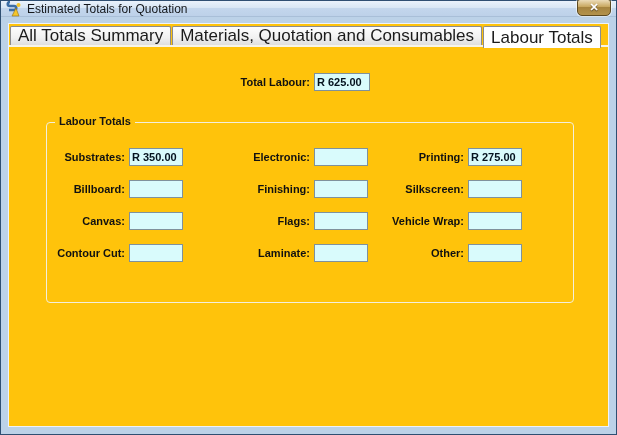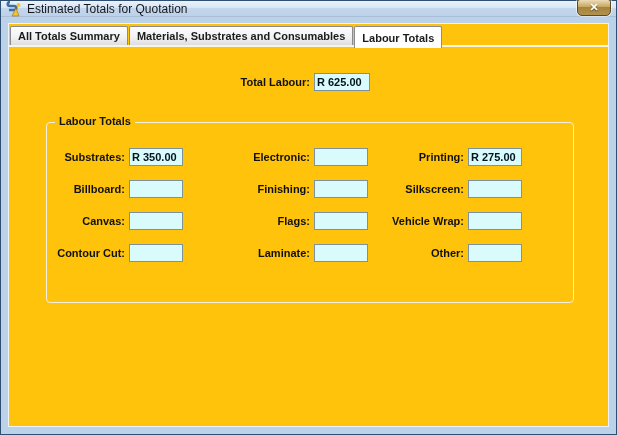--- a/index.html
+++ b/index.html
@@ -29,21 +29,21 @@
     background:var(--bg-orange,#ffc30b);
     display:flex;flex-direction:column;overflow:hidden;
   }
   .tabstrip{
     height:19px;margin-top:2px;padding-left:1px;
     display:flex;align-items:flex-end;position:relative;z-index:2;
   }
   .tab{
     height:19px;padding:0 7px;margin-right:1px;
     display:flex;align-items:center;
-    font-size:11px;font-weight:bold;color:#1b1b1b;white-space:nowrap;
+    font-size:17px;font-weight:normal;color:#1b1b1b;white-space:nowrap;
     background:linear-gradient(to bottom,#fdfdfd 0%,#f1f1f1 60%,#dedede 100%);
     border:1px solid #8c8c8c;border-bottom:none;border-radius:2px 2px 0 0;
     cursor:pointer;
   }
   .tab.active{
     height:22px;margin-bottom:-3px;background:#ffffff;position:relative;z-index:4;
     border-radius:2px 2px 0 0;
   }
   .tab-baseline{height:2px;background:#f7f4e8;position:relative;z-index:1;}
   .tabpage{flex:1;position:relative;}
@@ -82,21 +82,21 @@
     </svg>
     <span class="title-text">Estimated Totals for Quotation</span>
     <div class="close-btn">
       <span class="close-x">✕</span>
     </div>
   </div>
 
   <div class="frame-content">
     <div class="tabstrip" id="tabstrip">
         <div class="tab">All Totals Summary</div>
-        <div class="tab">Materials, Substrates and Consumables</div>
+        <div class="tab">Materials, Quotation and Consumables</div>
         <div class="tab active">Labour Totals</div>
       </div>
     <div class="tab-baseline"></div>
 
     <div class="tabpage">
       <div class="total-row">
         <span class="total-label">Total Labour:</span>
         <input class="field-input" value="R 625.00" style="">
       </div>
 

